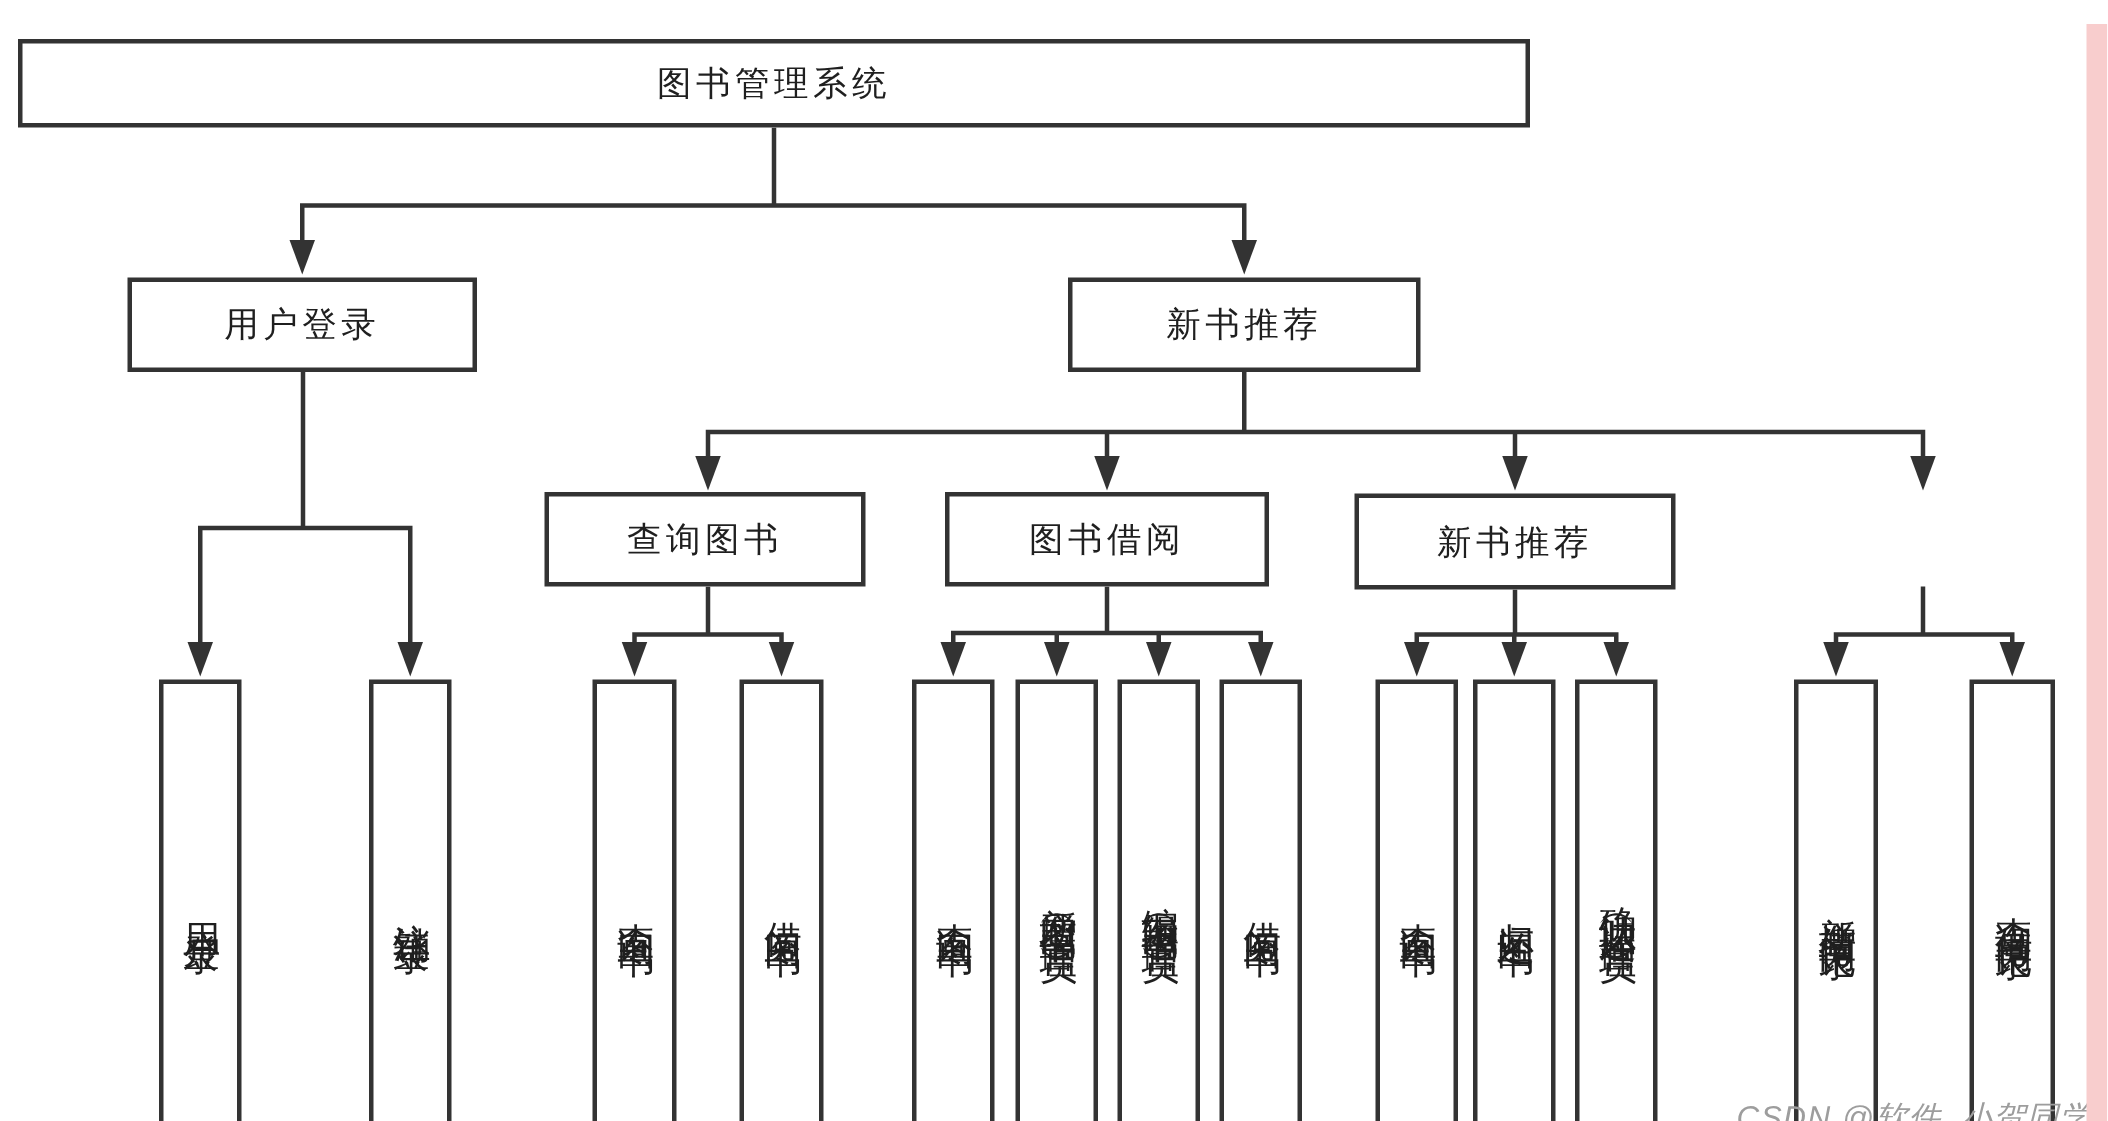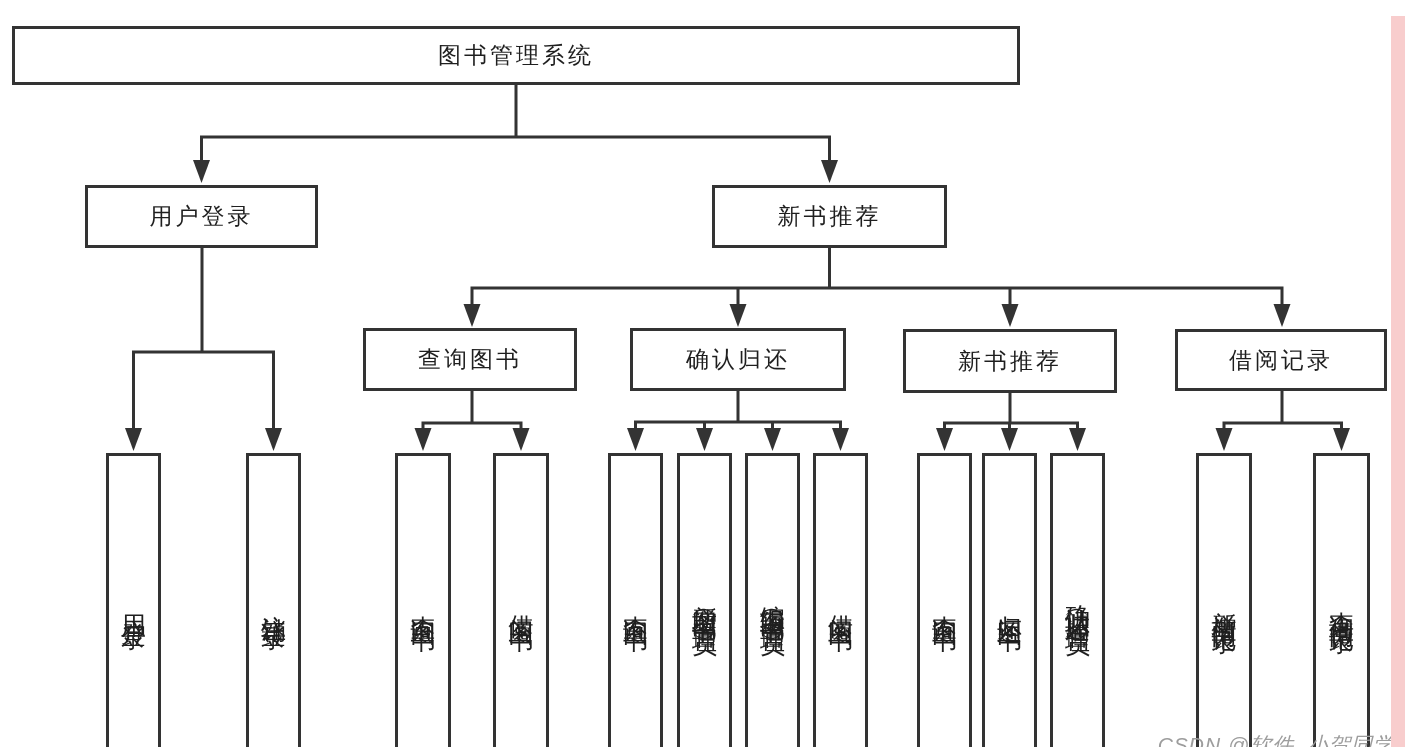--- a/index.html
+++ b/index.html
@@ -140,27 +140,24 @@
     <span class="hlabel">用户登录</span>
   </div>
   <div class="box" id="node-book-management">
     <span class="hlabel">新书推荐</span>
   </div>
 
   <div class="box" id="node-new-book-recommendation">
     <span class="hlabel">查询图书</span>
   </div>
   <div class="box" id="node-book-borrowing">
-    <span class="hlabel">确认归还</span>
+    <span class="hlabel">图书借阅</span>
   </div>
   <div class="box" id="node-current-borrowing">
     <span class="hlabel">新书推荐</span>
-  </div>
-  <div class="box" id="node-borrowing-records">
-    <span class="hlabel">借阅记录</span>
   </div>
 
   <div class="box leaf" id="leaf-user-login">
     <span class="vtext">用户登录</span>
   </div>
   <div class="box leaf" id="leaf-logout">
     <span class="vtext">注销登录</span>
   </div>
 
   <div class="box leaf" id="leaf-query-books-recommend">

